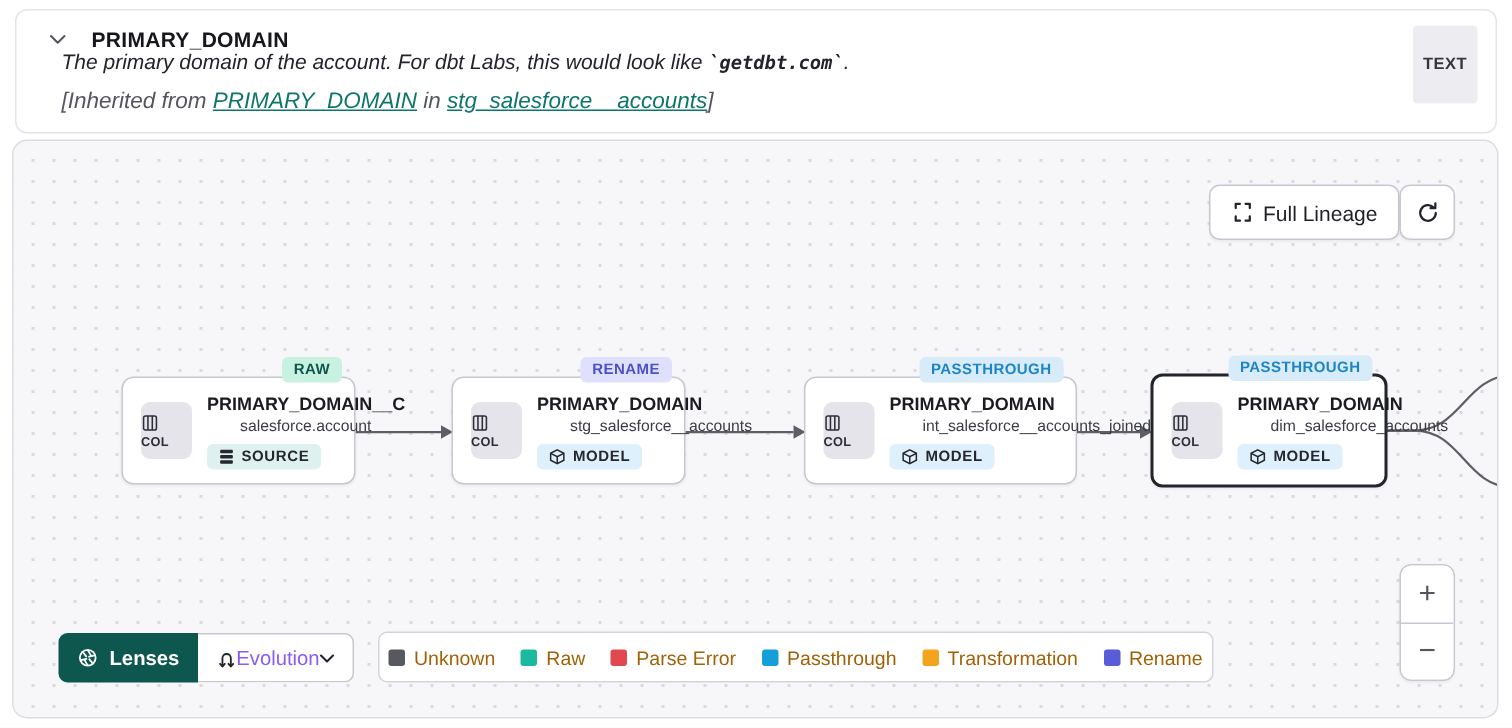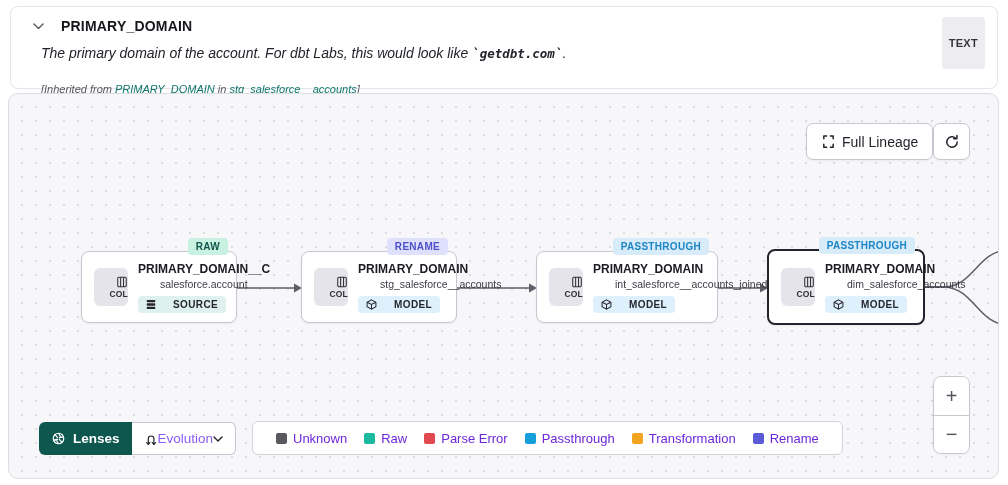--- a/index.html
+++ b/index.html
@@ -13,23 +13,23 @@
     position:absolute; left:10px; top:6px; width:988px; height:83px;
     background:#fff; border:1px solid #e4e4ea; border-radius:8px;
   }
   .title-row { position:absolute; left:18px; top:10px; display:flex; align-items:center; gap:14px; }
   .chev-btn { width:18px; height:18px; display:flex; align-items:center; justify-content:center; color:#55555e; cursor:pointer; }
   .page-title { font-size:14px; font-weight:bold; color:#16161c; letter-spacing:.2px; }
   .type-badge {
     position:absolute; right:12px; top:10px; background:#ededf1; color:#36363e;
     font-size:11px; font-weight:bold; padding:20px 7px; border-radius:3px; letter-spacing:.3px;
   }
-  .desc-row { position:absolute; left:30px; top:38px; font-size:14px; font-style:italic; color:#23232b; }
+  .desc-row { position:absolute; left:30px; top:26px; font-size:14px; font-style:italic; color:#23232b; }
   .code { font-family:"DejaVu Sans Mono", monospace; font-weight:bold; font-size:12.5px; }
-  .inherit-row { position:absolute; left:30px; top:76px; font-size:11px; font-style:italic; color:#55555f; }
+  .inherit-row { position:absolute; left:30px; top:52px; font-size:15px; font-style:italic; color:#55555f; }
   .inherit-row a { color:#0e756a; text-decoration:underline; cursor:pointer; }
 
   
   .canvas {
     position:absolute; left:8px; top:93px; width:991px; height:386px;
     background-color:#f7f7f9;
     background-image:radial-gradient(circle, #d9d9e0 1px, rgba(0,0,0,0) 1.2px);
     background-size:14px 14px; background-position:6px 6px;
     border:1px solid #dcdce3; border-radius:10px; overflow:hidden;
   }
@@ -54,50 +54,50 @@
     border-radius:8px; display:flex; align-items:center; padding:0 12px;
     box-shadow:0 1px 2px rgba(20,20,30,.06); cursor:pointer;
   }
   .node.selected { border:2px solid #23252d; height:76px; }
   .state-badge {
     position:absolute; top:-14px; right:8px; font-size:10px; font-weight:bold;
     letter-spacing:.3px; padding:3px 8px; border-radius:4px; white-space:nowrap;
   }
   .col-box {
     width:34px; height:38px; background:#e4e4ea; border-radius:6px; flex:0 0 auto;
-    display:flex; flex-direction:column; align-items:flex-end; justify-content:center;
+    display:flex; flex-direction:column; align-items:flex-start; justify-content:center;
     gap:1px; margin-right:10px; color:#2e2e37;
   }
   .col-box .col-label { font-size:8.5px; font-weight:bold; letter-spacing:.2px; }
   .node-body { display:flex; flex-direction:column; align-items:flex-start; }
   .node-title { font-size:12px; font-weight:bold; color:#1b1b22; white-space:nowrap; }
   .node-sub { font-size:10.5px; color:#3c3c46; margin-top:2px; white-space:nowrap;margin-left:22px; }
   .res-badge {
-    margin-top:6px; display:inline-flex; align-items:center; gap:17px;
+    margin-top:6px; display:inline-flex; align-items:center; gap:5px;
     font-size:10px; font-weight:bold; letter-spacing:.4px; color:#26262e;
     padding:3px 8px; border-radius:4px;
   }
 
   
   .lens-group { position:absolute; left:30px; top:328px; height:33px; display:flex; }
   .lenses-btn {
     background:#0e574f; color:#fff; border-radius:6px 0 0 6px; display:flex;
     align-items:center; gap:7px; padding:16px 12px; font-size:13.5px; font-weight:bold; cursor:pointer;
   }
   .evolution-btn {
     background:#fff; border:1px solid #c7c7d1; border-left:none; border-radius:0 6px 6px 0;
     display:flex; align-items:center; gap:0; padding:0 12px; font-size:13.5px;
     color:#8b5cf6; cursor:pointer;
   }
 
   
   .legend {
     position:absolute; left:243px; top:327px; height:34px; background:#fff;
     border:1px solid #d3d3db; border-radius:6px; display:flex; align-items:center;
-    gap:17px; padding:0 23px; font-size:13px; color:#6d28d9;
+    gap:17px; padding:0 6px; font-size:13px; color:#a16207;
   }
   .legend-item { display:flex; align-items:center; gap:6px; white-space:nowrap; }
   .swatch { width:11px; height:11px; border-radius:2px; flex:0 0 auto; }
 
   
   .zoom-ctl {
     position:absolute; left:924px; top:282px; width:37px; background:#fff;
     border:1px solid #c7c7d1; border-radius:8px; overflow:hidden;
     box-shadow:0 1px 2px rgba(20,20,30,.05);
   }

